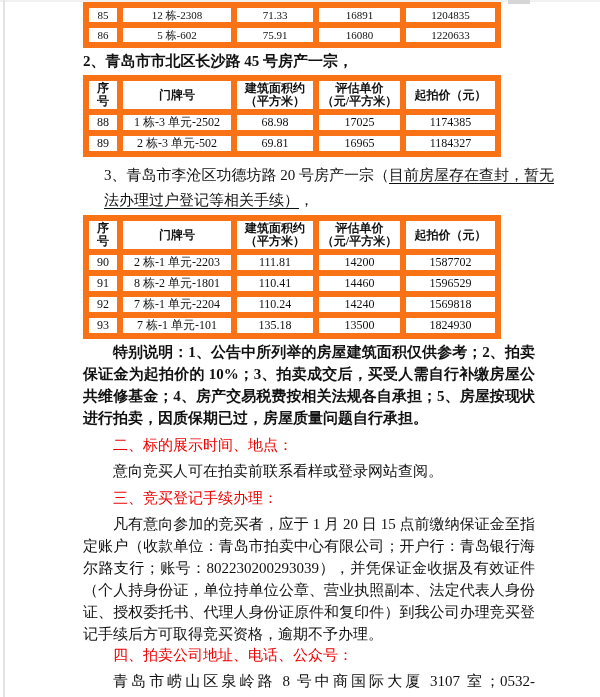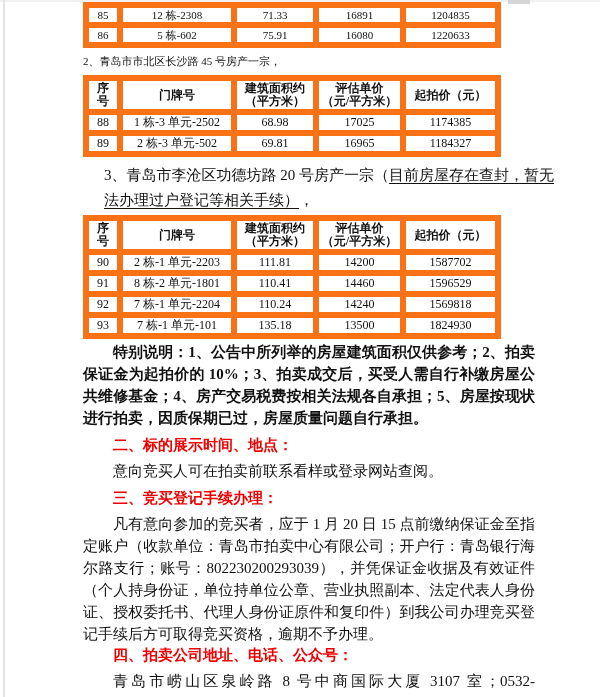--- a/index.html
+++ b/index.html
@@ -15,29 +15,29 @@
   table.listing { border-collapse:collapse; table-layout:fixed; width:412px; background:#fff; }
   table.listing th, table.listing td {
     border:6px solid #f97316; text-align:center; vertical-align:middle;
     font-size:12px; line-height:13px; padding:1px 2px; overflow:hidden;
   }
   table.listing th { font-weight:bold; white-space:pre-line; height:28px; font-size:12px; }
   table.listing td { height:15px; }
   table.compact td { height:12px; font-size:11px; line-height:12px; }
   col.c1{width:34px;} col.c2{width:114px;} col.c3{width:82px;} col.c4{width:87px;} col.c5{width:95px;}
 
-  .h-section { font-size:11px; line-height:20px; margin-top:3px; letter-spacing:0; }
+  .h-section { font-size:15px; line-height:20px; margin-top:3px; letter-spacing:0;font-weight:bold; }
   .h-section3 { font-size:15px; line-height:25px; margin-top:6px; width:452px;margin-left:21px; }
   .h-section3 .ul { text-decoration:underline; text-underline-offset:3px; }
 
   .para { font-size:15px; line-height:22px; text-align:justify; width:452px; }
   .para.indent { text-indent:2em; }
   .notes { font-weight:bold; margin-top:2px; }
 
-  .red-head { color:#ee0000; font-weight:bold; font-size:15px; line-height:21px;
+  .red-head { color:#ee0000; font-weight:normal; font-size:15px; line-height:21px;
               text-indent:2em; }
   .mt-t2 { margin-top:4px; }
   .mt-t3 { margin-top:2px; }
   .sp1 { margin-top:6px; }
   .sp2 { margin-top:4px; }
   .sp3 { }
 </style>
 </head>
 <body>
 

